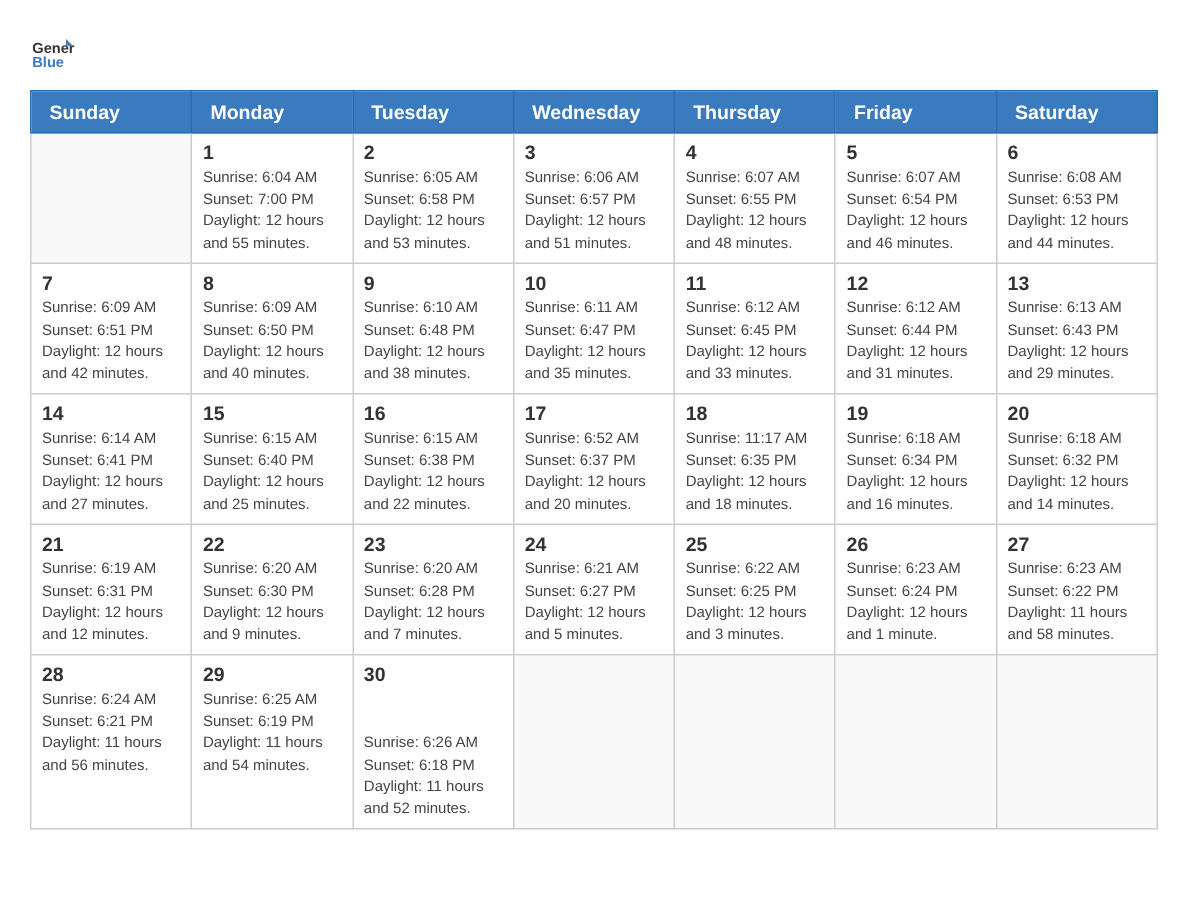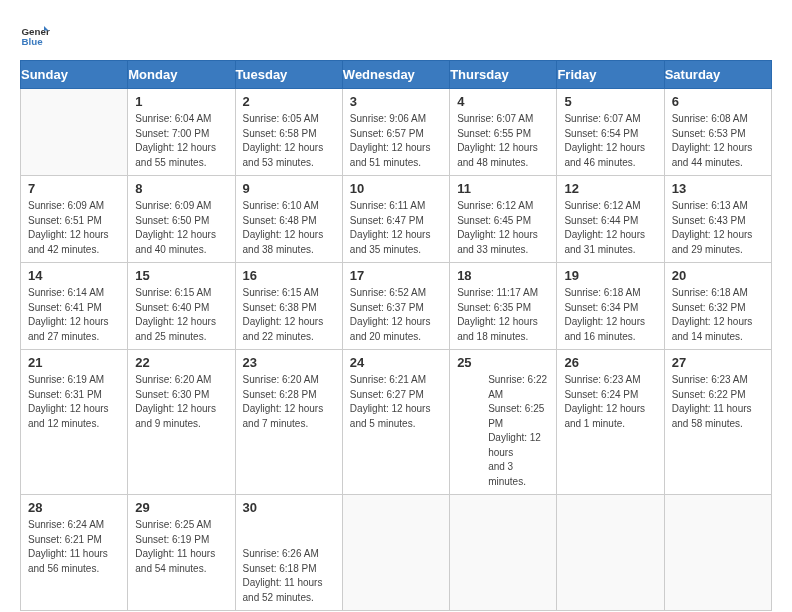--- a/index.html
+++ b/index.html
@@ -45,21 +45,21 @@
     }
     .calendar {
       width: 100%;
       border-collapse: collapse;
       border: 1px solid #ccc;
     }
     .calendar th {
       background-color: #3a7abf;
       color: #fff;
       text-align: left;
-      padding: 6px 0;
+      padding: 6px 12px;
       font-size: 13px;
       border: 1px solid #2a6aaf;
     }
     .calendar td {
       border: 1px solid #ccc;
       vertical-align: top;
       padding: 5px 7px;
       width: 14.28%;
       min-height: 80px;
       font-size: 11px;
@@ -125,21 +125,21 @@
         </td>
         <td>
           <span class="day-number">2</span>
           <div class="day-info" style="white-space: pre-line;">Sunrise: 6:05 AM
 Sunset: 6:58 PM
 Daylight: 12 hours
 and 53 minutes.</div>
         </td>
         <td>
           <span class="day-number">3</span>
-          <div class="day-info" style="white-space: pre-line;">Sunrise: 9:06 AM
+          <div class="day-info" style="white-space: pre-line;">Sunrise: 6:06 AM
 Sunset: 6:57 PM
 Daylight: 12 hours
 and 51 minutes.</div>
         </td>
         <td>
           <span class="day-number">4</span>
           <div class="day-info" style="white-space: pre-line;">Sunrise: 6:07 AM
 Sunset: 6:55 PM
 Daylight: 12 hours
 and 48 minutes.</div>
@@ -285,21 +285,21 @@
         </td>
         <td>
           <span class="day-number">24</span>
           <div class="day-info" style="white-space: pre-line;">Sunrise: 6:21 AM
 Sunset: 6:27 PM
 Daylight: 12 hours
 and 5 minutes.</div>
         </td>
         <td>
           <span class="day-number">25</span>
-          <div class="day-info" style="white-space: pre-line; margin-left: 31px;">Sunrise: 6:22 AM
+          <div class="day-info" style="white-space: pre-line;">Sunrise: 6:22 AM
 Sunset: 6:25 PM
 Daylight: 12 hours
 and 3 minutes.</div>
         </td>
         <td>
           <span class="day-number">26</span>
           <div class="day-info" style="white-space: pre-line;">Sunrise: 6:23 AM
 Sunset: 6:24 PM
 Daylight: 12 hours
 and 1 minute.</div>

